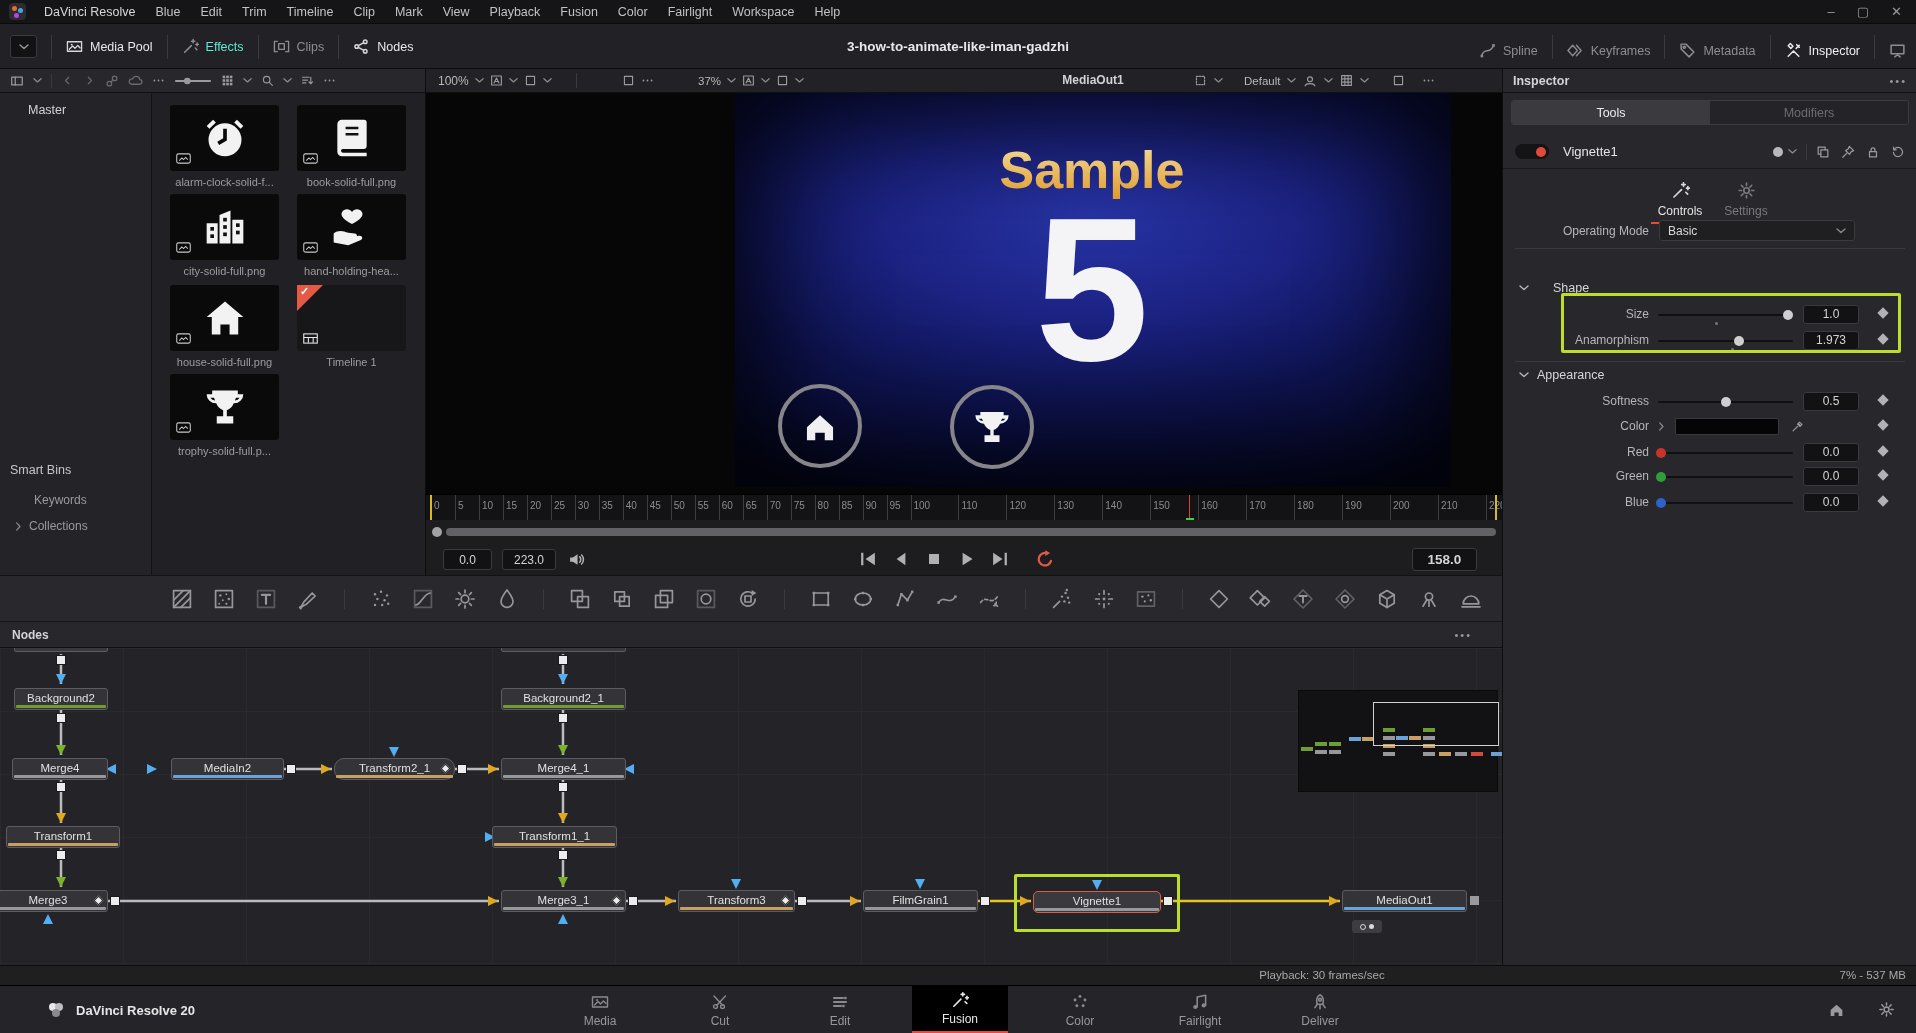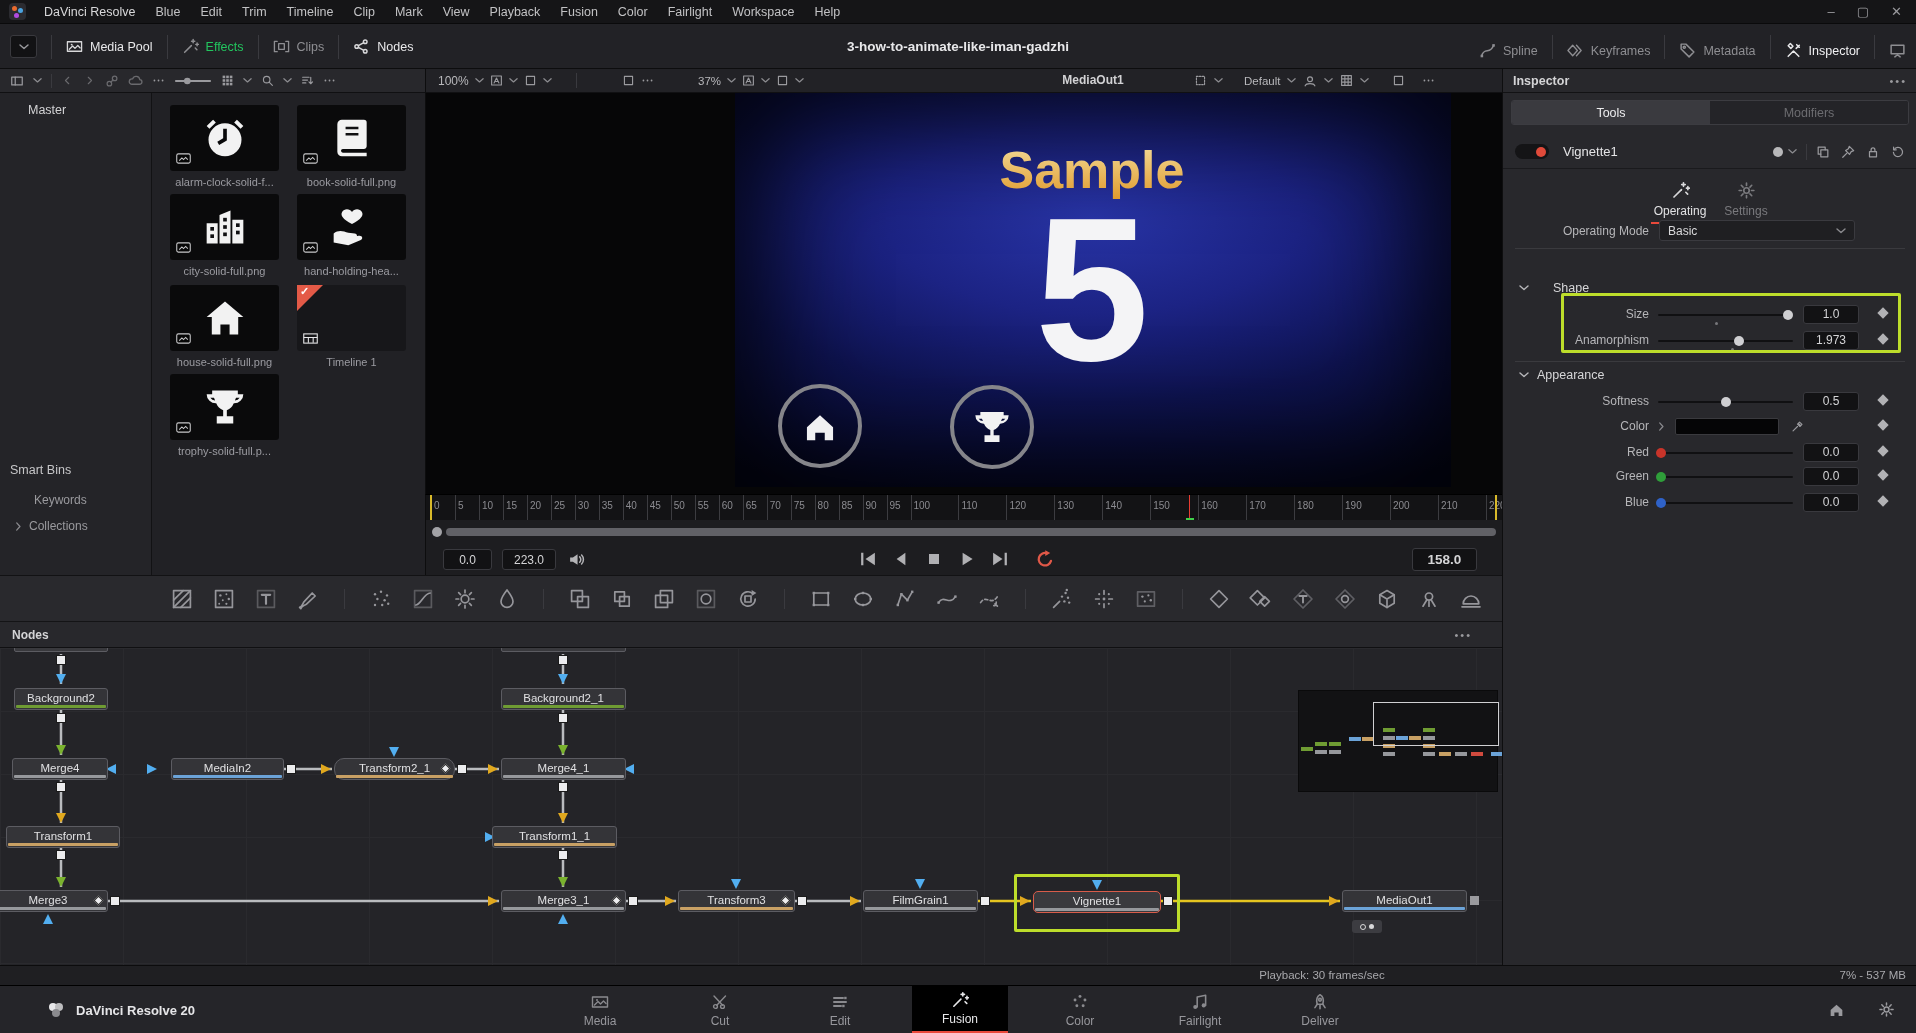--- a/index.html
+++ b/index.html
@@ -80,21 +80,21 @@
           <div class="ic" style="width: 17px; height: 17px; color: rgb(216, 216, 218);">
             <svg viewBox="0 0 18 16" fill="none" stroke="currentColor" stroke-width="1.4" stroke-linecap="round" stroke-linejoin="round">
               <path d="M1.5 3h15v10h-15z"></path>
               <path d="M3.5 11l3.5-3.5 2.5 2.5 3-3 2.5 2.5"></path>
               <circle cx="6" cy="6" r="1" fill="currentColor" stroke="none"></circle>
             </svg>
           </div>
           <span>Media Pool</span>
         </div>
         <div class="sep" style="height: 24px;"></div>
-        <div class="tbtn" style="color: #22c55e;">
+        <div class="tbtn" style="color: #5eead4;">
           <div class="ic" style="width: 17px; height: 17px; color: rgb(142, 142, 146);">
             <svg viewBox="0 0 16 16" fill="none" stroke="currentColor" stroke-width="1.4" stroke-linecap="round" stroke-linejoin="round">
               <path d="M2.5 13.5L8.8 7.2"></path>
               <path d="M10.5 1.5v3M9 3h3M13 6h2.5M14.2 4.8v2.5M12.5 9.5l1.5 1.5"></path>
             </svg>
           </div>
           <span>Effects</span>
         </div>
         <div class="sep" style="height: 24px;"></div>
         <div class="tbtn" style="color: rgb(142, 142, 146);">
@@ -1184,21 +1184,21 @@
             </svg>
           </div>
         </div>
         <div style="position: absolute; left: 148px; top: 88px; width: 58px; text-align: center;">
           <div class="ic" style="margin: 0px auto; display: flex; width: 19px; height: 19px; color: rgb(216, 216, 218);">
             <svg viewBox="0 0 16 16" fill="none" stroke="currentColor" stroke-width="1.4" stroke-linecap="round" stroke-linejoin="round">
               <path d="M2.5 13.5L8.8 7.2"></path>
               <path d="M10.5 1.5v3M9 3h3M13 6h2.5M14.2 4.8v2.5M12.5 9.5l1.5 1.5"></path>
             </svg>
           </div>
-          <div style="color: rgb(226, 226, 228); font-size: 12px; margin-top: 4px;">Operating</div>
+          <div style="color: rgb(226, 226, 228); font-size: 12px; margin-top: 4px;">Controls</div>
           <div style="height: 2px; background: rgb(233, 73, 59); margin-top: 4px;"></div>
         </div>
         <div style="position: absolute; left: 214px; top: 88px; width: 58px; text-align: center;">
           <div class="ic" style="margin: 0px auto; display: flex; width: 19px; height: 19px; color: rgb(122, 122, 126);">
             <svg viewBox="0 0 16 16" fill="none" stroke="currentColor" stroke-width="1.4" stroke-linecap="round" stroke-linejoin="round">
               <circle cx="8" cy="8" r="2.3"></circle>
               <path d="M8 1.8v2M8 12.2v2M1.8 8h2M12.2 8h2M3.6 3.6l1.5 1.5M10.9 10.9l1.5 1.5M12.4 3.6l-1.5 1.5M5.1 10.9l-1.5 1.5"></path>
             </svg>
           </div>
           <div style="color: rgb(122, 122, 126); font-size: 12px; margin-top: 4px;">Settings</div>

